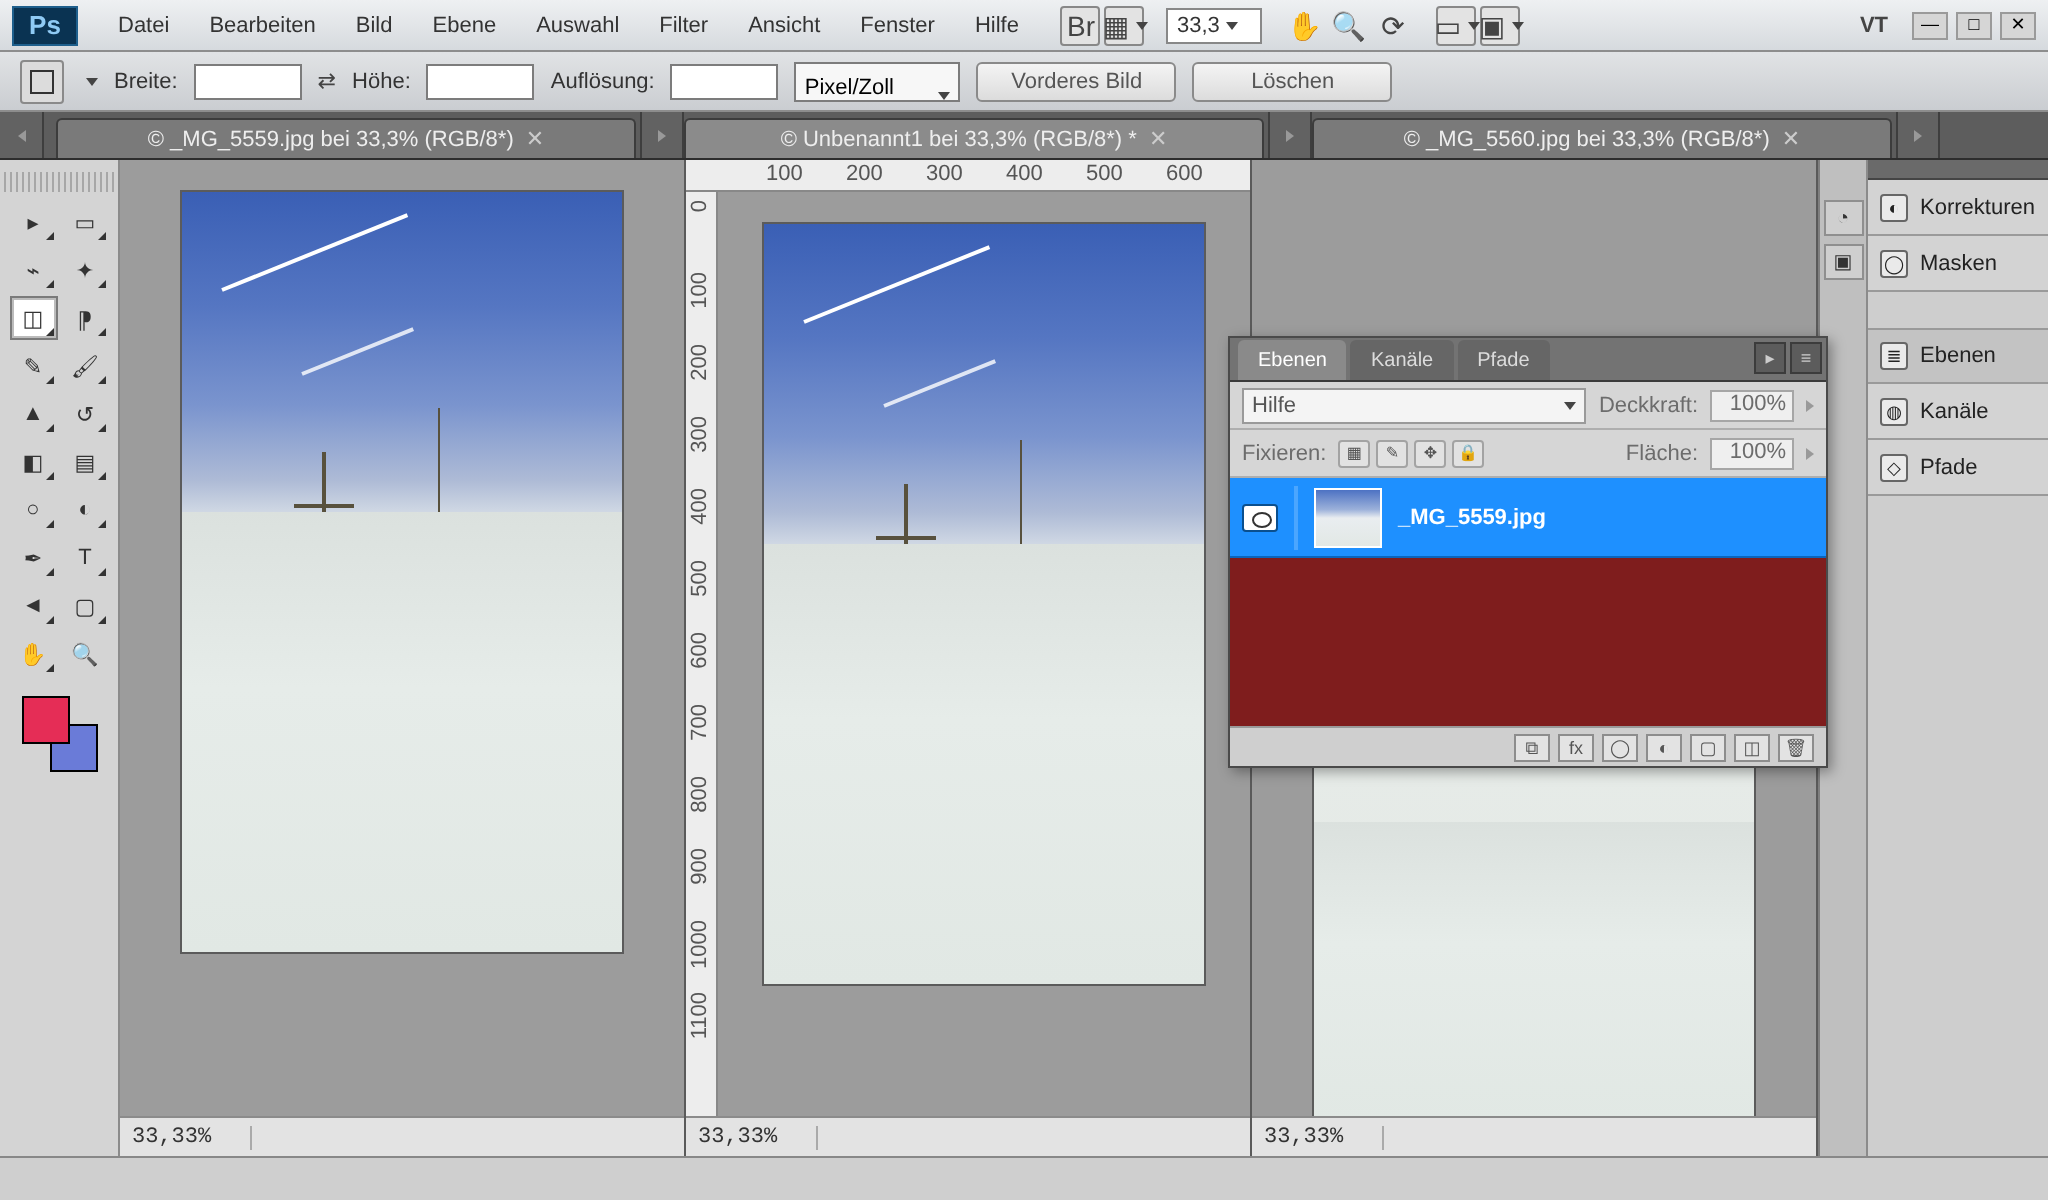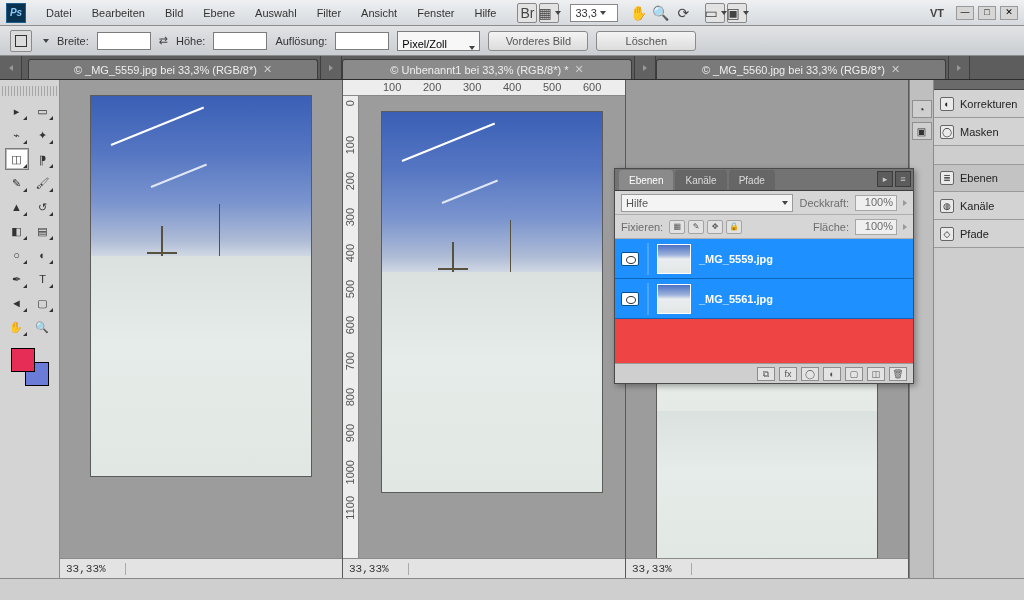--- a/index.html
+++ b/index.html
@@ -1,20 +1,20 @@
 <!DOCTYPE html>
 <html><head>
 <meta charset="utf-8">
 <style>
 * { margin:0; padding:0; box-sizing:border-box; font-family: Tahoma, "Segoe UI", sans-serif; font-size:11px; -webkit-user-select:none; user-select:none; }
 body { width:1024px; height:600px; background:#b8b8b8; overflow:hidden; position:relative; }
 
 
 .menu-bar { height:26px; background:linear-gradient(#eef0f2,#d6dade); border-bottom:1px solid #8d8d8d; display:flex; align-items:center; padding:0 6px; gap:0; }
-.ps-logo { width:20px; height:20px; background:#0a3352; border:1px solid #1e5f8c; display:flex; align-items:center;justify-content:center; color:#8fcaf4; font-weight:bold; font-size:10px; margin-right:10px;font-style:italic;}
+.ps-logo { width:33px; height:20px; background:#0a3352; border:1px solid #1e5f8c; display:flex; align-items:center;justify-content:center; color:#8fcaf4; font-weight:bold; font-size:13px; margin-right:10px;}
 .menu-item { padding:4px 10px; color:#333; cursor:default;}
 .menu-spacer{flex:0 0 auto;width:10px}
 .menu-tool{ width:20px; height:20px; border:1px solid #888; background:#e3e3e3; border-radius:2px; margin:0 1px; display:flex;align-items:center;justify-content:center;font-size:14px;color:#444;}
 .menu-tool.flat{border-color:transparent;background:transparent;}
 .menu-right{margin-left:auto;display:flex;align-items:center;gap:2px;}
 .zoom-combo{height:18px;min-width:48px;border:1px solid #888;background:#fff;display:flex;align-items:center;padding:0 4px;font-size:10px;color:#333;}
 .vr-label{min-width:28px;text-align:center;font-weight:bold;color:#444;padding:0 8px;}
 .win-btn{width:18px;height:14px;border:1px solid #9a9a9a; background:#d6d6d6;margin-left:2px;display:flex;align-items:center;justify-content:center;font-size:9px;line-height:1;}
 
 
@@ -82,21 +82,21 @@
 .lp-tabs{height:22px;background:#737373;display:flex;align-items:flex-end;border-bottom:1px solid #3b3b3b;padding-left:4px;position:relative;}
 .lp-tab{height:20px;padding:0 10px;color:#dcdcdc;font-size:10px;display:flex;align-items:center;border-radius:3px 3px 0 0;margin-right:2px;background:#666;}
 .lp-tab.active{background:#8a8a8a;color:#fff;}
 .lp-menu{position:absolute;right:2px;top:2px;display:flex;gap:2px;}
 .lp-menu .m{width:16px;height:16px;background:#5c5c5c;border:1px solid #3c3c3c;color:#ccc;font-size:9px;text-align:center;line-height:14px;}
 .lp-row{height:24px;display:flex;align-items:center;gap:6px;padding:0 6px;border-bottom:1px solid #aeaeae;color:#6c6c6c;font-size:10px;}
 .lp-select{flex:1;height:18px;border:1px solid #9a9a9a;background:#f4f4f4;display:flex;align-items:center;justify-content:space-between;padding:0 4px;color:#555;}
 .lp-num{width:42px;height:16px;border:1px solid #a6a6a6;background:#efefef;text-align:right;padding:0 3px;}
 .lp-row .lock-icons{display:flex;gap:3px;align-items:center;}
 .lp-row .lock-icons .li{width:16px;height:14px;border:1px solid #a3a3a3;background:#e2e2e2;font-size:8px;display:flex;align-items:center;justify-content:center;color:#555;border-radius:2px;}
-.lp-layers{flex:1;overflow:auto;background:#ef4444;}
+.lp-layers{flex:1;overflow:auto;background:#7f1d1d;}
 .layer{height:40px;background:#1e90ff;border-bottom:1px solid #0a65bd;display:flex;align-items:center;gap:8px;padding:0 6px;color:#fff;font-weight:bold;}
 .layer .eye{width:18px;height:14px;border:1px solid #0a4f8e;background:#fff;border-radius:2px;position:relative;}
 .layer .eye::after{content:"";position:absolute;left:4px;top:3px;width:8px;height:6px;border:1px solid #333;border-radius:50%;}
 .layer .sep{width:2px;height:32px;background:rgba(255,255,255,.2);}
 .layer .thumb{width:34px;height:30px;border:1px solid #fff;background:linear-gradient(to bottom,#4d72c3 0%,#9cb1da 35%,#e9edf0 50%,#e2e8e5 100%);}
 .lp-footer{height:20px;background:#cfcfcf;border-top:1px solid #9a9a9a;display:flex;align-items:center;justify-content:flex-end;gap:4px;padding:0 6px;}
 .lp-footer .f{width:18px;height:14px;border:1px solid #8d8d8d;background:#e3e3e3;font-size:9px;text-align:center;line-height:12px;color:#555;}
 
 
 .app-status{position:absolute;left:0;right:0;bottom:0;height:22px;background:#cfcfcf;border-top:1px solid #888;}
@@ -351,26 +351,20 @@
     <div class="lp-num">100%</div>
     <span class="tri-r"></span>
   </div>
   <div class="lp-layers">
     <div class="layer">
       <div class="eye"></div>
         <div class="sep"></div>
       <div class="thumb"></div>
       <span>_MG_5559.jpg</span>
     </div>
-    <div class="layer">
-      <div class="eye"></div>
-        <div class="sep"></div>
-      <div class="thumb"></div>
-      <span>_MG_5561.jpg</span>
-    </div>
   </div>
   <div class="lp-footer">
     <div class="f">⧉</div>
     <div class="f">fx</div>
     <div class="f">◯</div>
     <div class="f">◐</div>
     <div class="f">▢</div>
     <div class="f">◫</div>
     <div class="f">🗑</div>
   </div>

